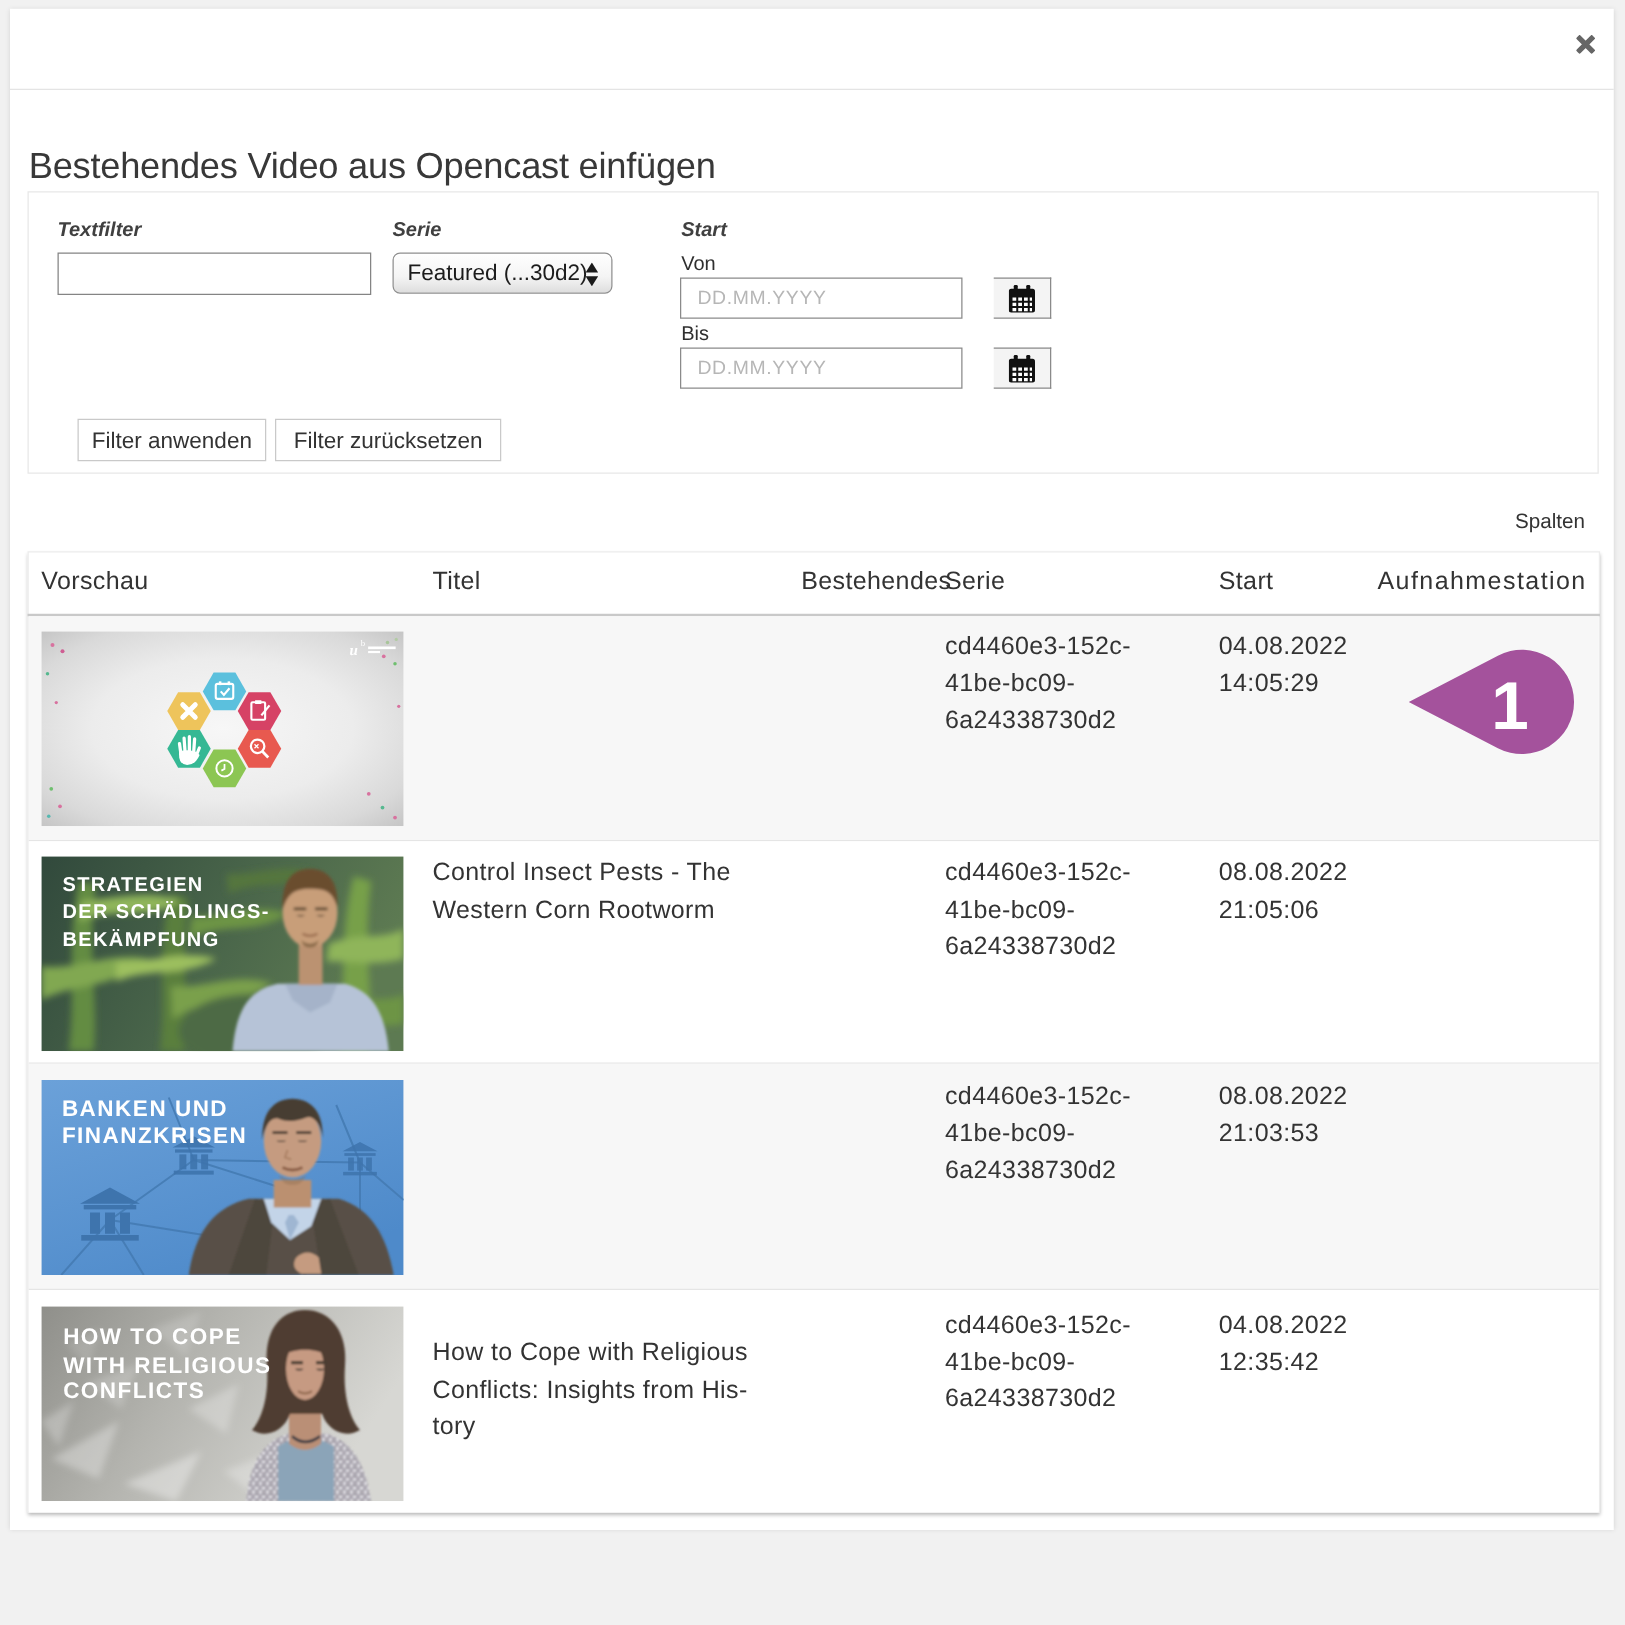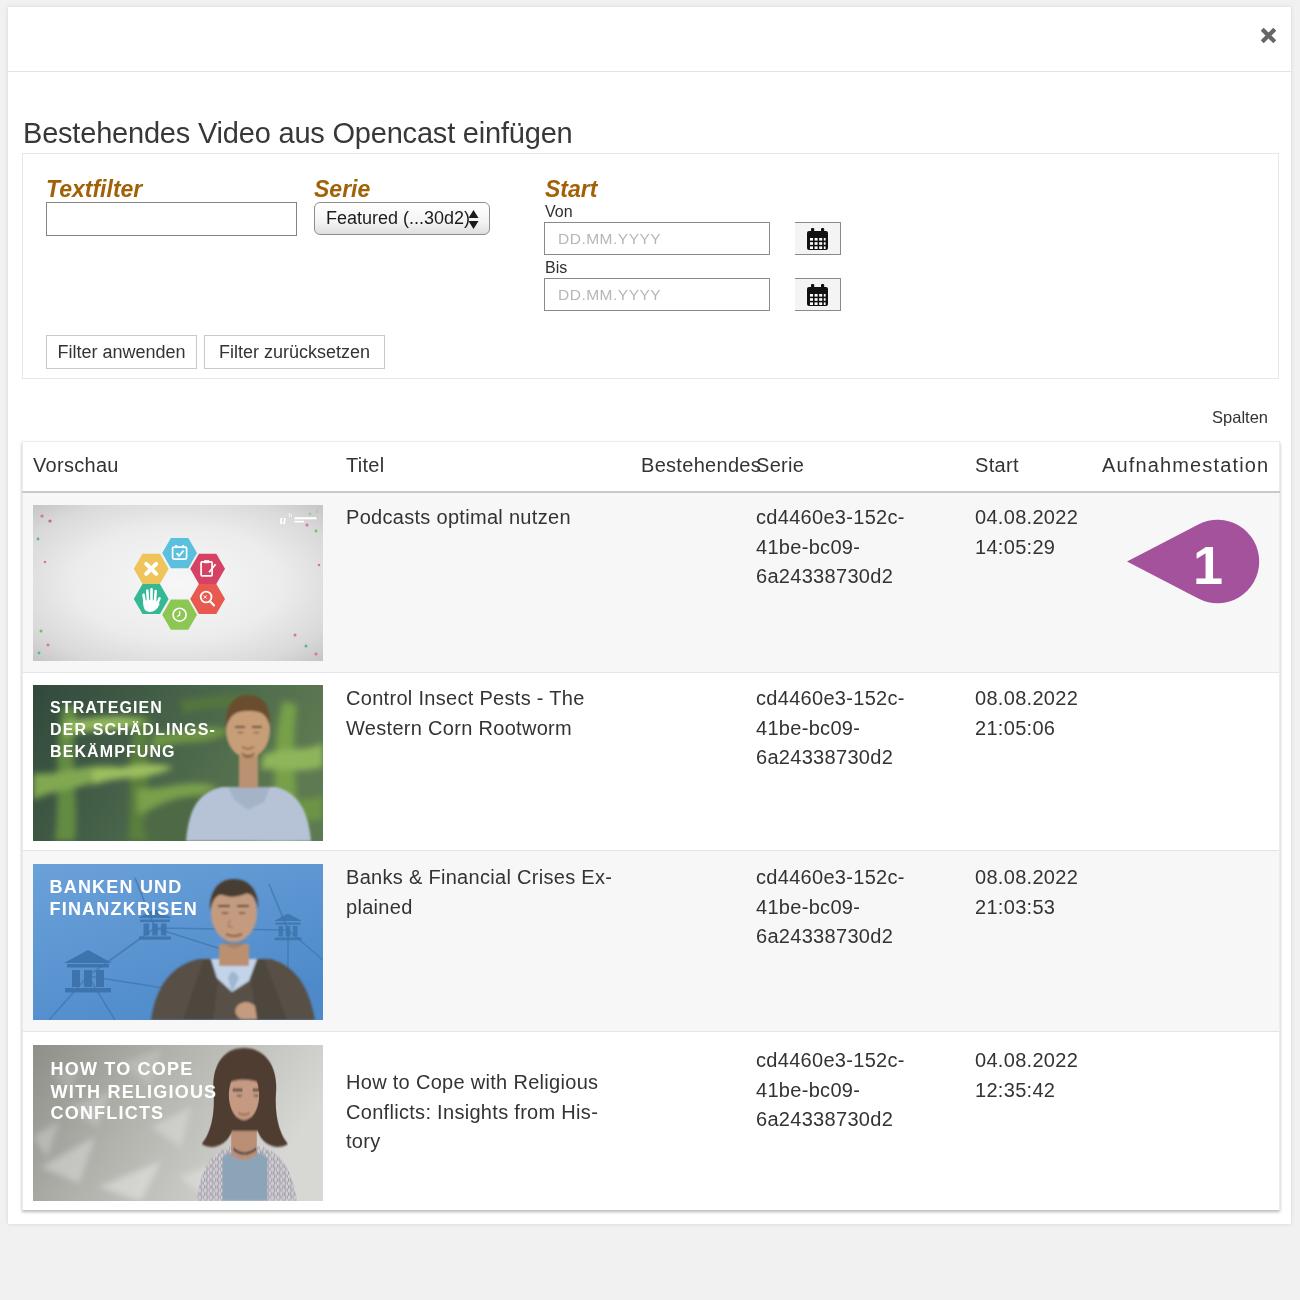--- a/index.html
+++ b/index.html
@@ -5,30 +5,30 @@
 <style>
   * { margin:0; padding:0; box-sizing:border-box; }
   html,body { width:1300px; height:1300px; background:#f1f1f1; font-family:"Liberation Sans", sans-serif; color:#333; }
   #page { position:relative; width:1300px; height:1300px; overflow:hidden; }
   .abs { position:absolute; }
   #modal { left:8px; top:7px; width:1283px; height:1217px; background:#fff; box-shadow:0 0 4px rgba(0,0,0,.12); }
   #topline { left:8px; top:71px; width:1283px; height:1px; background:#e4e4e4; }
   h1 { left:23px; top:117px; font-size:29px; font-weight:400; color:#383838; letter-spacing:-0.2px; }
   
   #fpanel { left:22px; top:153px; width:1257px; height:226px; border:1px solid #e7e7e7; background:#fff; }
-  .flabel { font-size:23px; font-style:italic; font-weight:600; color:#a16207; }
+  .flabel { font-size:16px; font-style:italic; font-weight:600; color:#404040; }
   .slabel { font-size:16px; color:#2f2f2f; }
   #tinput { left:46px; top:202px; width:251px; height:34px; border:1px solid #848484; background:#fff; }
   #selbox { left:314px; top:202px; width:176px; height:33px; border:1px solid #8e8e8e; border-radius:6px;
             background:linear-gradient(#ffffff, #f4f4f4 60%, #dedede); box-shadow:inset 0 1px 0 #fff;
             font-size:18px; color:#1c1c1c; line-height:31px; padding-left:11px; }
   .dinput { width:226px; height:33px; border:1px solid #8a8a8a; background:#fff; font-size:15.5px; color:#b6b6b6; line-height:31px; padding-left:13px; letter-spacing:0.5px; }
   .dbtn { width:46px; height:33px; border:1px solid #8a8a8a; border-left:none; background:#f4f4f4; text-align:center; }
   .btn { top:335px; height:34px; border:1px solid #c9c9c9; background:#fff; font-size:18px; color:#333;
-         text-align:center; line-height:32px; }
+         text-align:center; line-height:32px;margin-left:16px; }
   
   #spalten { font-size:16.5px; color:#333; }
   #tpanel { left:22px; top:441px; width:1258px; height:769px; background:#fff; border:1px solid #ececec; box-shadow:0 2px 3px rgba(0,0,0,.28); }
   .hcell { font-size:20px; letter-spacing:0.3px; color:#333; top:451px; line-height:29px; }
   #hline { left:22px; top:491px; width:1258px; height:2px; background:#c9c9c9; }
   .row { left:23px; width:1256px; }
   .cell { font-size:20px; letter-spacing:0.3px; line-height:29.5px; color:#333; }
   .thumb { left:33px; width:290px; height:156px; overflow:hidden; }
 </style>
 </head>
@@ -198,21 +198,20 @@
       <circle cx="286" cy="60" r="1.3" fill="#d8729f"></circle>
       <circle cx="8" cy="126" r="1.5" fill="#6fbf6f"></circle>
           <circle cx="15" cy="140" r="1.5" fill="#d8729f"></circle>
           <circle cx="6" cy="148" r="1.4" fill="#56b8b0"></circle>
       <circle cx="262" cy="130" r="1.5" fill="#d8729f"></circle>
           <circle cx="273" cy="141" r="1.5" fill="#56b88f"></circle>
           <circle cx="283" cy="149" r="1.5" fill="#d8729f"></circle>
     </g>
   </svg>
   </div>
-  <div class="cell abs" style="left:346px;top:503px;width:270px">Podcasts optimal nutzen</div>
   <div class="cell abs" style="left:756px;top:503px">cd4460e3-152c-<br>41be-bc09-<br>6a24338730d2</div>
   <div class="cell abs" style="left:975px;top:503px">04.08.2022<br>14:05:29</div>
 
   <div class="thumb abs" style="top:685px" id="th2">
   <svg width="290" height="156" viewBox="0 0 290 156">
     <defs>
       <linearGradient id="t2bg" x1="0" y1="0" x2="1" y2="0.3">
         <stop offset="0%" stop-color="#31493c"></stop>
         <stop offset="55%" stop-color="#49654a"></stop>
         <stop offset="100%" stop-color="#5d7a52"></stop>
@@ -313,21 +312,20 @@
       <path d="M188,48.5 a4.5,2.2 0 0 0 8,0 M205,48.5 a4.5,2.2 0 0 0 8,0" fill="#3a312a"></path>
       <path d="M197,56 l-2,6 l5,1.5" stroke="#a87e60" stroke-width="1.4" fill="none"></path>
       <path d="M193,70 q8,4 16,0" stroke="#8a5d44" stroke-width="2.2" fill="none"></path>
       <path d="M190,76 q11,7 22,0 q-3,8 -11,8 q-8,0 -11,-8" fill="#937055" opacity="0.45"></path>
       <path d="M222,142 q-9,-8 -18,0 q-5,8 4,13 l16,0 Z" fill="#c59b80"></path>
     </g>
     <text x="16.5" y="29" font-size="18" letter-spacing="1.2" font-weight="700" fill="#fff" font-family="Liberation Sans, sans-serif">BANKEN UND</text>
     <text x="16.5" y="50.5" font-size="18" letter-spacing="1.2" font-weight="700" fill="#fff" font-family="Liberation Sans, sans-serif">FINANZKRISEN</text>
   </svg>
   </div>
-  <div class="cell abs" style="left:346px;top:863px;width:280px">Banks &amp; Financial Crises Ex-<br>plained</div>
   <div class="cell abs" style="left:756px;top:863px">cd4460e3-152c-<br>41be-bc09-<br>6a24338730d2</div>
   <div class="cell abs" style="left:975px;top:863px">08.08.2022<br>21:03:53</div>
 
   <div class="thumb abs" style="top:1045px" id="th4">
   <svg width="290" height="156" viewBox="0 0 290 156">
     <defs>
       <linearGradient id="t4bg" x1="0" y1="0" x2="1" y2="0.35">
         <stop offset="0%" stop-color="#8f8f8a"></stop>
         <stop offset="45%" stop-color="#b3b3ae"></stop>
         <stop offset="100%" stop-color="#d7d7d3"></stop>

